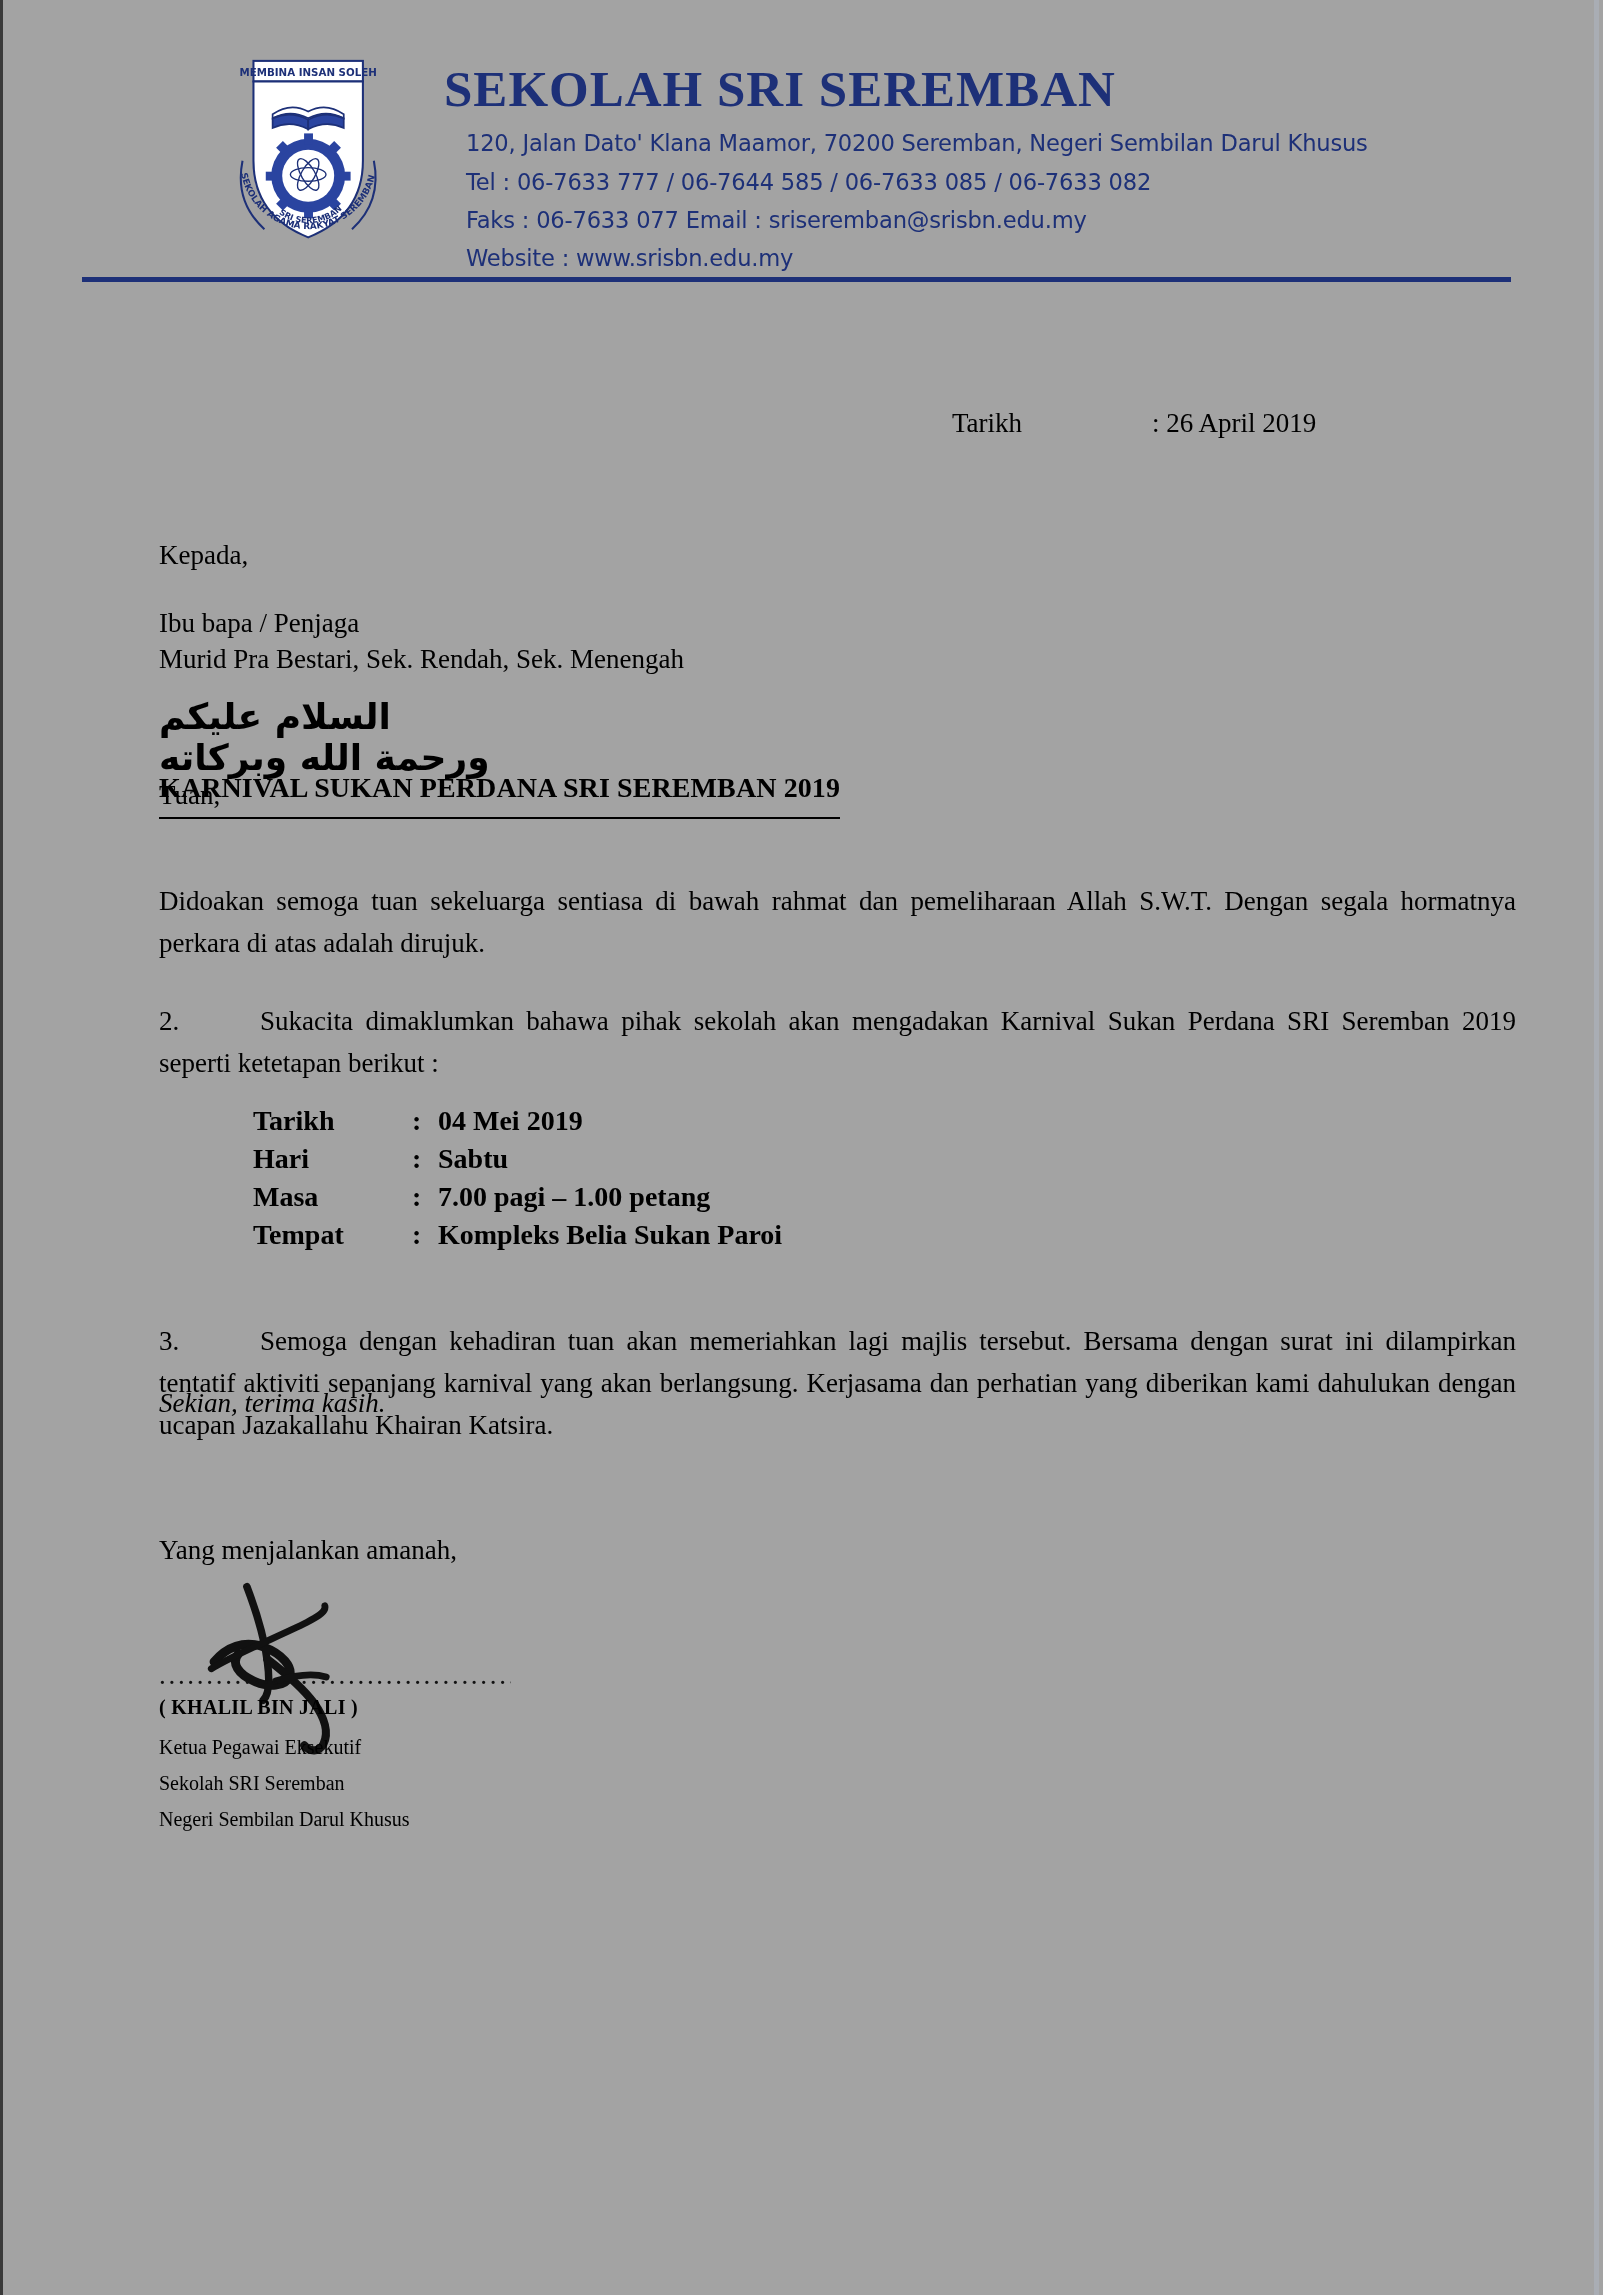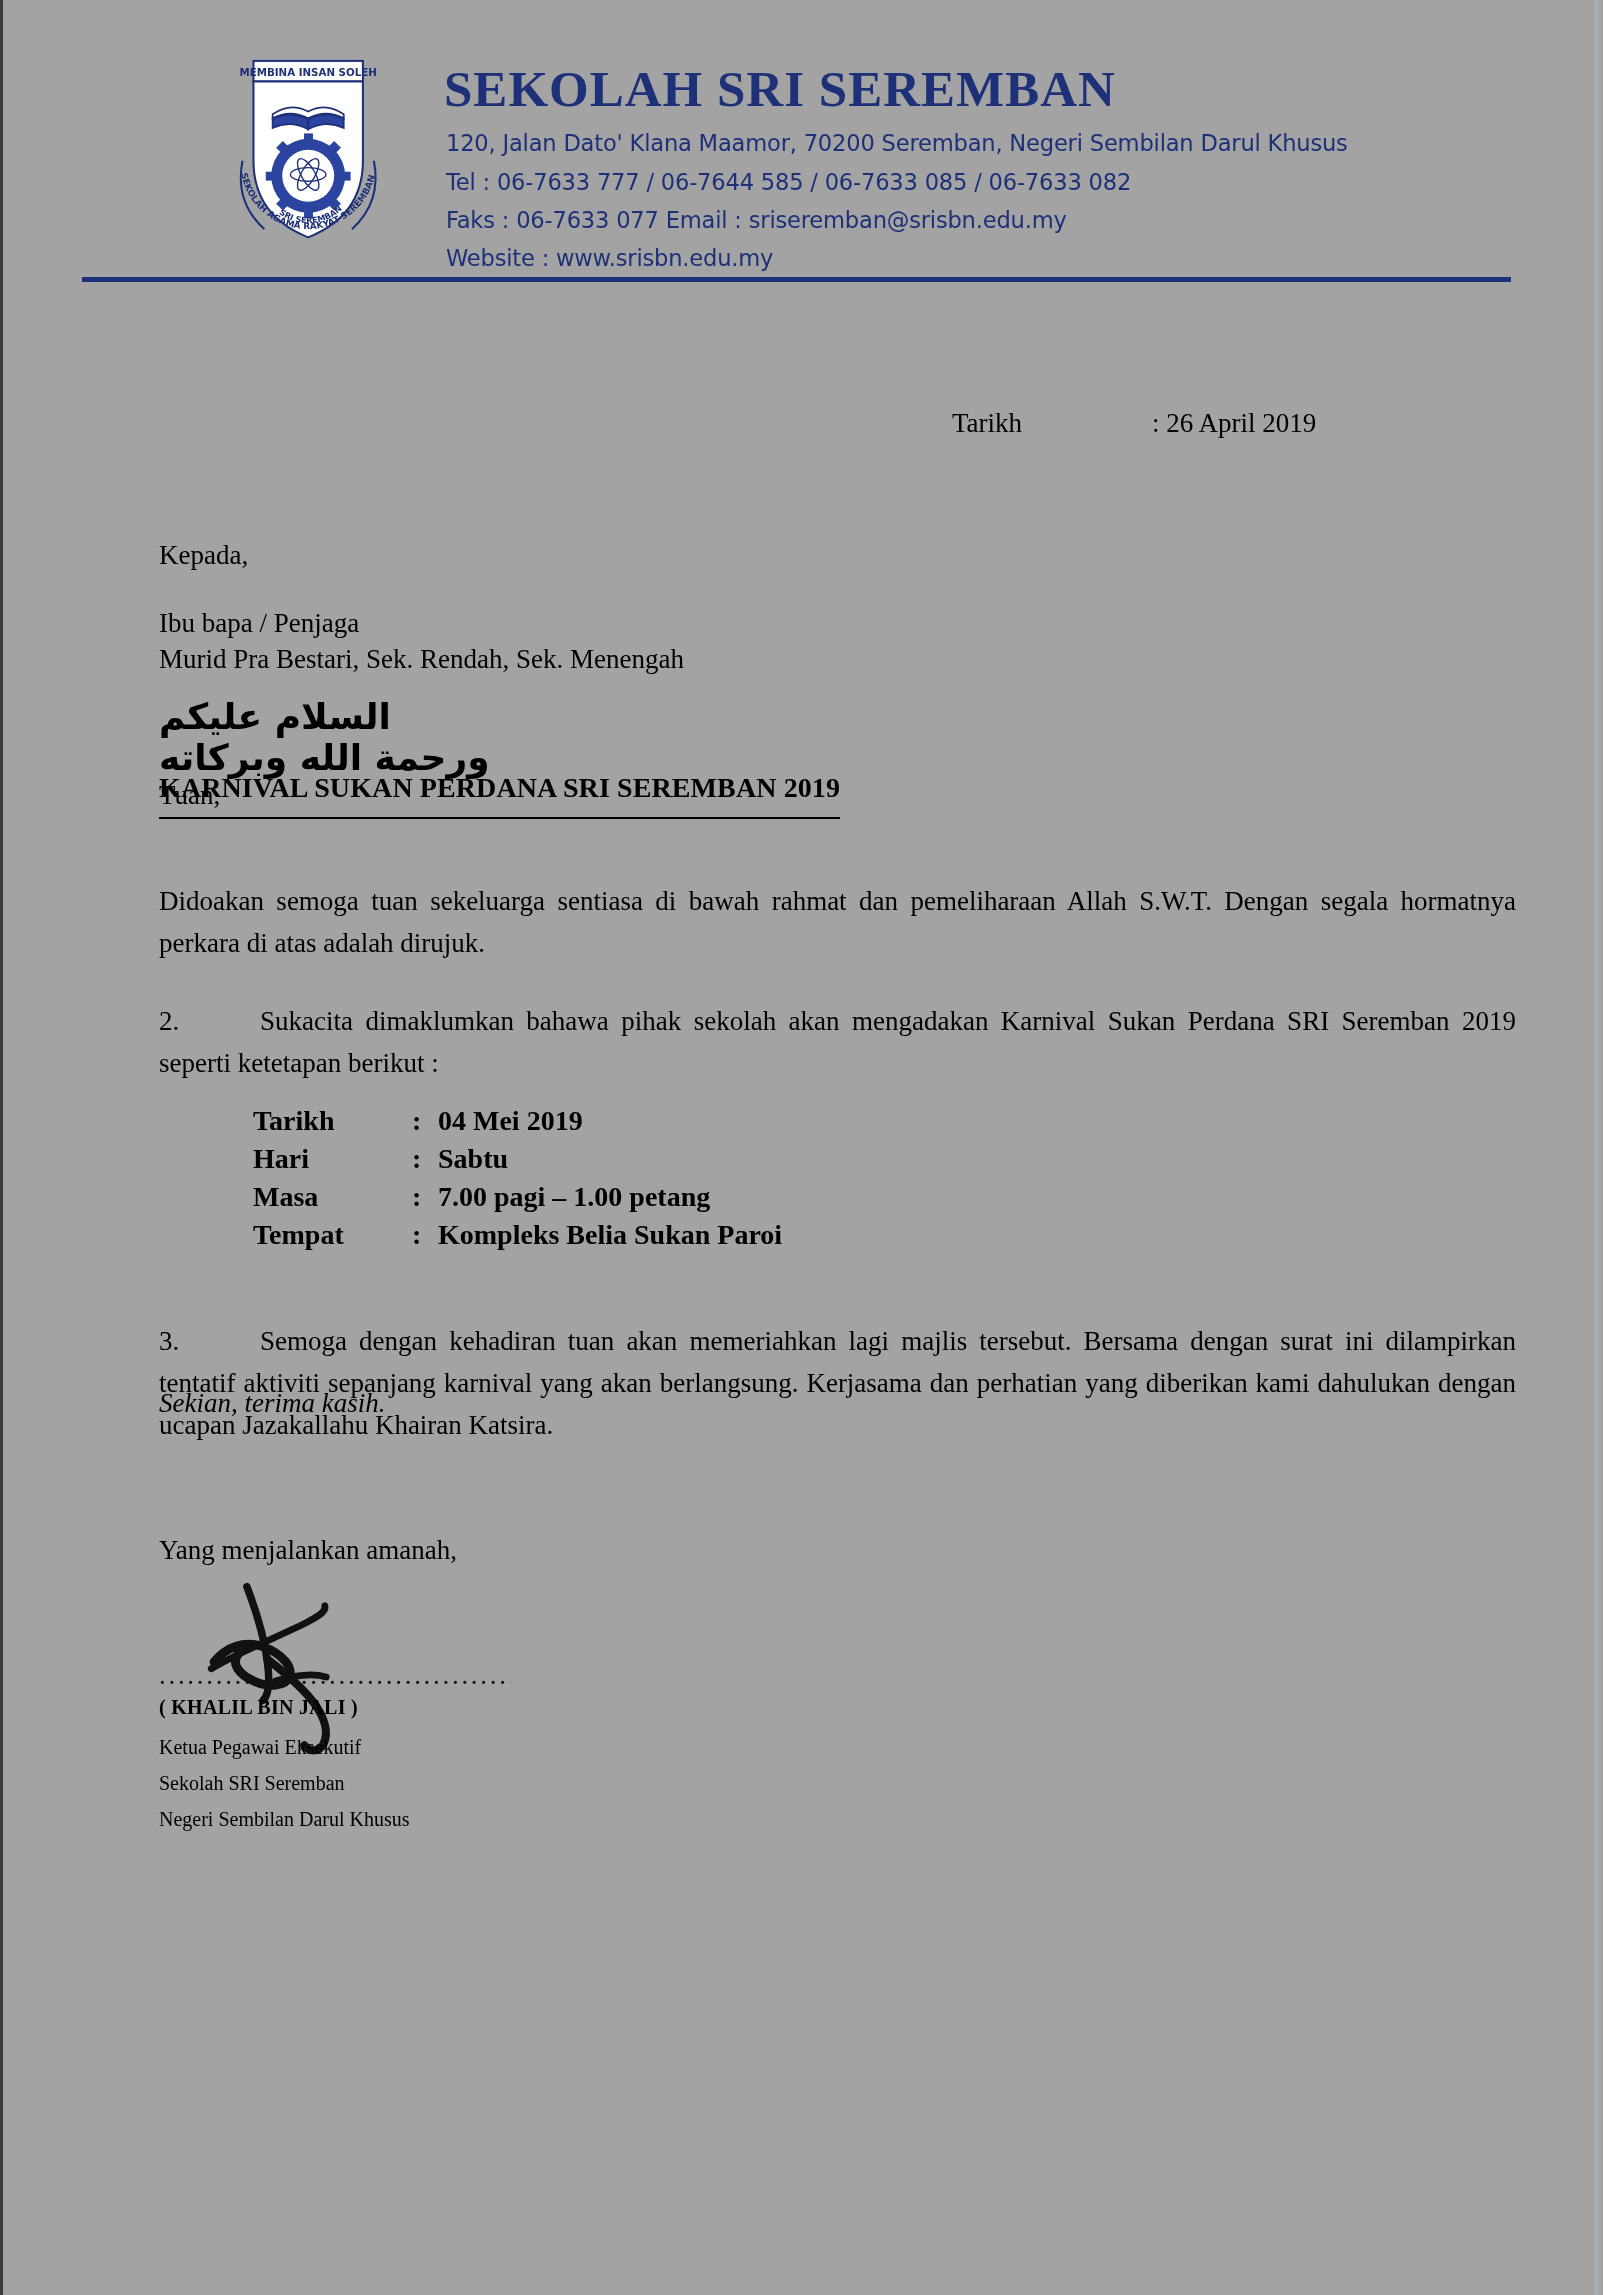--- a/index.html
+++ b/index.html
@@ -59,21 +59,21 @@
     top: 19px;
     font-family: "Liberation Serif", serif;
     font-weight: bold;
     font-size: 51px;
     letter-spacing: 1px;
     color: #1d3078;
     white-space: nowrap;
   }
   .addr {
     position: absolute;
-    left: 364px;
+    left: 384px;
     font-family: "DejaVu Sans", sans-serif;
     font-size: 22.6px;
     color: #1d3078;
     white-space: nowrap;
     letter-spacing: -0.2px;
   }
   .addr-1 { top: 89px; }
   .addr-2 { top: 128px; }
   .addr-3 { top: 166px; }
   .addr-4 { top: 204px; }

